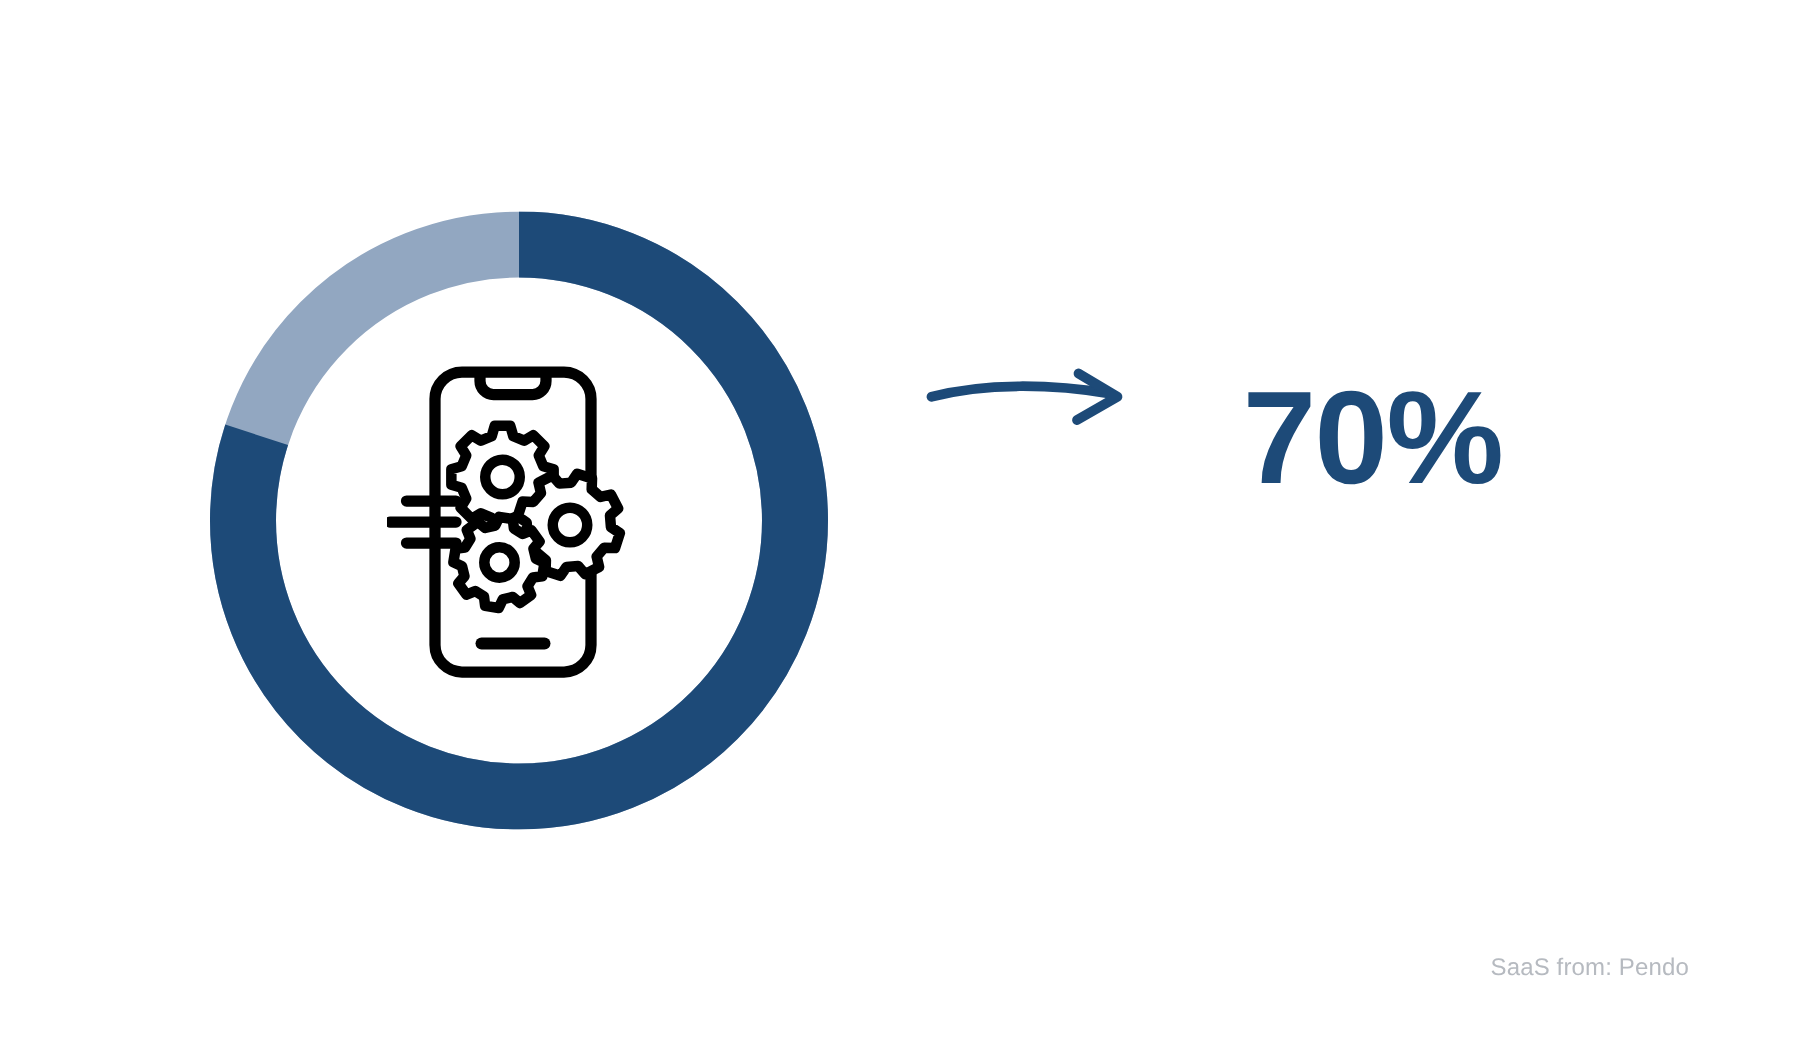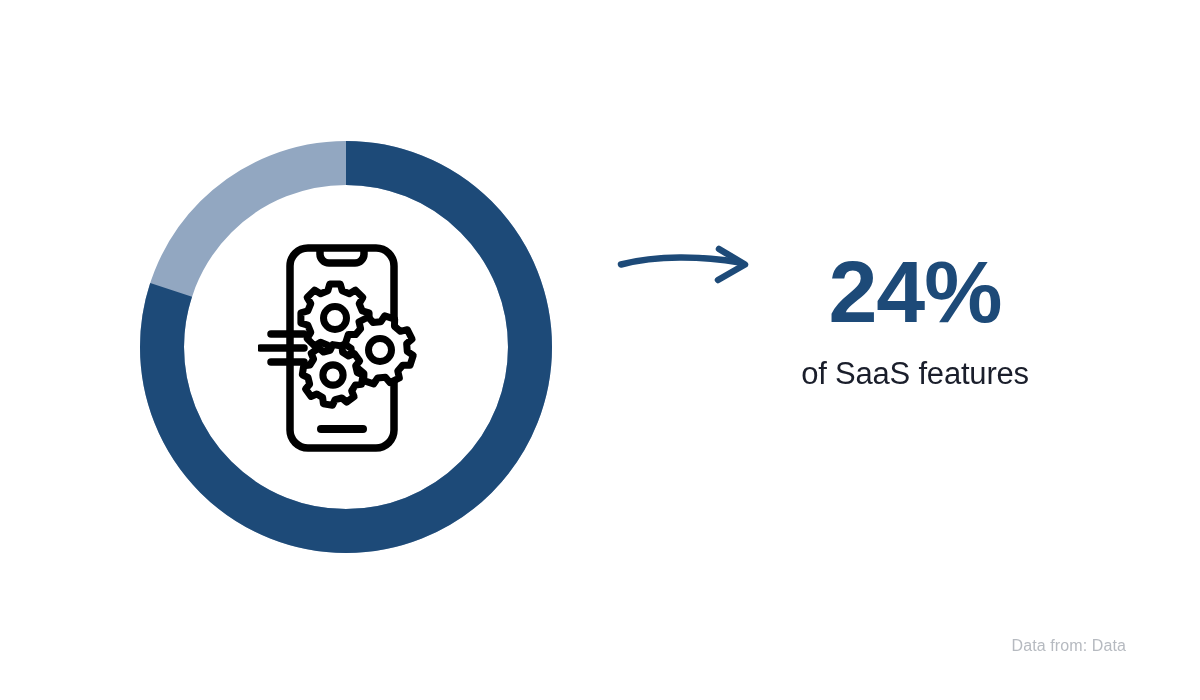--- a/index.html
+++ b/index.html
@@ -144,21 +144,20 @@
   </div>
 
   <div class="arrow-wrap">
     <svg class="arrow-svg" viewBox="0 0 150 66">
       <path d="M 9 32.5 C 45 23, 90 24, 128 30.5" fill="none" stroke="#1D4A78" stroke-width="6.5" stroke-linecap="round"></path>
       <path d="M 107 17 L 133 32.5 L 106 48" fill="none" stroke="#1D4A78" stroke-width="6.5" stroke-linecap="round" stroke-linejoin="round"></path>
     </svg>
   </div>
 
   <div class="stat-block">
-    <div class="stat-value" style="color: rgb(29, 74, 120);">24%</div>
+    <div class="stat-value" style="color: rgb(29, 74, 120);">70%</div>
     <div class="stat-caption" style="color: rgb(26, 30, 43);">
-      <span class="cap-line">of SaaS features</span>
     </div>
   </div>
 
-  <div class="source-note" style="color: rgb(182, 186, 192);">Data from: Data</div>
+  <div class="source-note" style="color: rgb(182, 186, 192);">SaaS from: Pendo</div>
 
 </div>
 
 </body></html>

